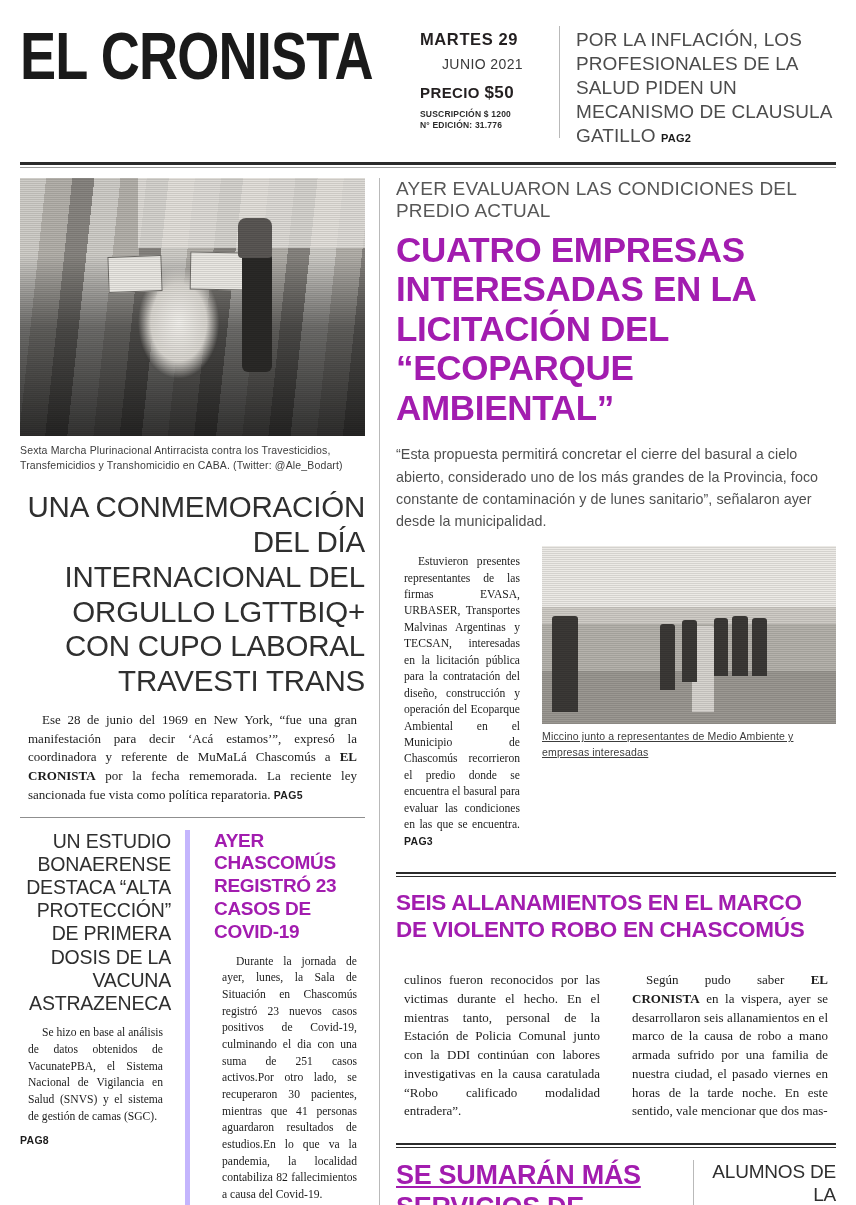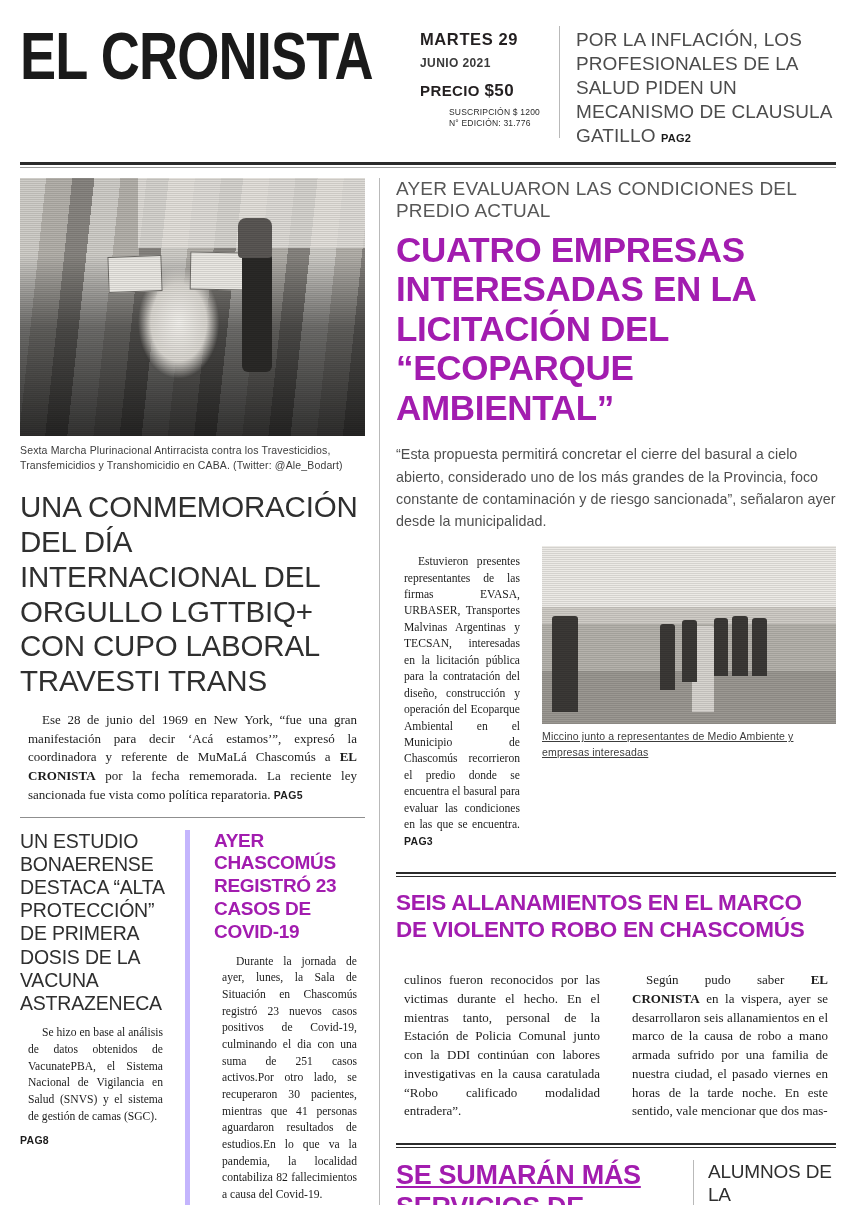--- a/index.html
+++ b/index.html
@@ -16,24 +16,24 @@
   .masthead{display:flex;align-items:flex-start;padding-top:22px;}
   .logo{
     font-family:"Liberation Sans Narrow","Liberation Sans",sans-serif;
     font-weight:700;font-size:66px;line-height:.92;letter-spacing:-1px;
     transform:scaleX(.82);transform-origin:left center;
     white-space:nowrap;color:#1a1a1a;margin-top:4px;
   }
   .logo-wrap{width:400px;}
   .date-block{width:125px;padding-top:8px;}
   .date-big{font-weight:700;font-size:16.5px;letter-spacing:.6px;}
-  .date-sub{font-size:12px;letter-spacing:.4px;color:#3a3a3a;margin-top:7px;font-weight:700;}
+  .date-sub{font-size:14px;letter-spacing:.4px;color:#3a3a3a;margin-top:7px;font-weight:400;text-align:center;}
   .price{font-weight:700;font-size:15px;letter-spacing:.4px;margin-top:11px;}
   .price .amt{font-size:17px;}
-  .subs{font-size:8.5px;line-height:1.35;letter-spacing:.2px;margin-top:6px;color:#2c2c2c;font-weight:400;margin-left:29px;}
+  .subs{font-size:8.5px;line-height:1.35;letter-spacing:.2px;margin-top:6px;color:#2c2c2c;font-weight:700;}
   .vrule{width:1px;background:#b9b9b9;align-self:stretch;margin:4px 16px 10px 14px;}
   .top-teaser{
     font-size:19px;line-height:1.26;letter-spacing:.1px;color:#4c4c4c;
     padding-top:6px;font-weight:400;max-width:260px;
   }
   .pag{font-weight:700;font-size:11px;color:#1a1a1a;letter-spacing:.3px;}
 
   .rule-thick{border-top:3px solid #2b2b2b;margin:14px 0 0;}
   .rule-thin{border-top:1px solid #9a9a9a;margin-top:2px;}
 
@@ -94,21 +94,21 @@
     transform:rotate(90deg);transform-origin:left top;position:absolute;left:16px;top:6px;white-space:nowrap;
   }
 
   .caption{
     font-size:10.5px;line-height:1.5;color:#3c3c3c;letter-spacing:.15px;margin-top:7px;
   }
 
   
   .hl-light{
     font-family:"Liberation Sans Narrow","Liberation Sans",sans-serif;
-    font-weight:300;color:#2f2f2f;letter-spacing:-.2px;
+    font-weight:300;color:#2f2f2f;letter-spacing:-.2px;text-align:right;
   }
   .hl-left-main{font-size:29.5px;line-height:1.18;margin:16px 0 0;}
   .kicker{
     font-size:19px;color:#575757;letter-spacing:.2px;font-weight:400;margin-bottom:8px;
   }
   .hl-heavy{font-weight:700;color:#a21caf;letter-spacing:-.3px;}
   .hl-lead{font-size:35px;line-height:1.13;margin:0;}
   .deck{
     font-size:14.3px;line-height:1.55;color:#4f4f4f;margin:16px 0 0;letter-spacing:.05px;
   }
@@ -226,21 +226,21 @@
           <span>REGRESAN HOY LAS CLASES PRESENCIALES EN ALGUNAS ESCUELAS RURALES DEL DISTRITO DE CHASCOMÚS</span>
           
         </h3>
       </div>
     </div>
 
     <div class="col-right">
 
       <div class="kicker">AYER EVALUARON LAS CONDICIONES DEL PREDIO ACTUAL</div>
       <h1 class="hl-heavy hl-lead">CUATRO EMPRESAS INTERESADAS EN LA LICITACIÓN DEL “ECOPARQUE AMBIENTAL”</h1>
-      <div class="deck">“Esta propuesta permitirá concretar el cierre del basural a cielo abierto, considerado uno de los más grandes de la Provincia, foco constante de contaminación y de riesgo sancionada”, señalaron ayer desde la municipalidad.</div>
+      <div class="deck">“Esta propuesta permitirá concretar el cierre del basural a cielo abierto, considerado uno de los más grandes de la Provincia, foco constante de contaminación y de lunes sanitario”, señalaron ayer desde la municipalidad.</div>
 
       <div class="flex-narrow" style="margin-top:14px;">
         <div class="narrow-text">
           <div class="body-serif">
             <p><span>Estuvieron presentes representantes de las firmas EVASA, URBASER, Transportes Malvinas Argentinas y TECSAN, interesadas en la licitación pública para la contratación del diseño, construcción y operación del Ecoparque Ambiental en el Municipio de Chascomús recorrieron el predio donde se encuentra el basural para evaluar las condiciones en las que se encuentra.</span>
                <span class="pagref">PAG3</span></p>
           </div>
         </div>
         <div style="flex:1;">
           <div class="photo ph-landfill">

